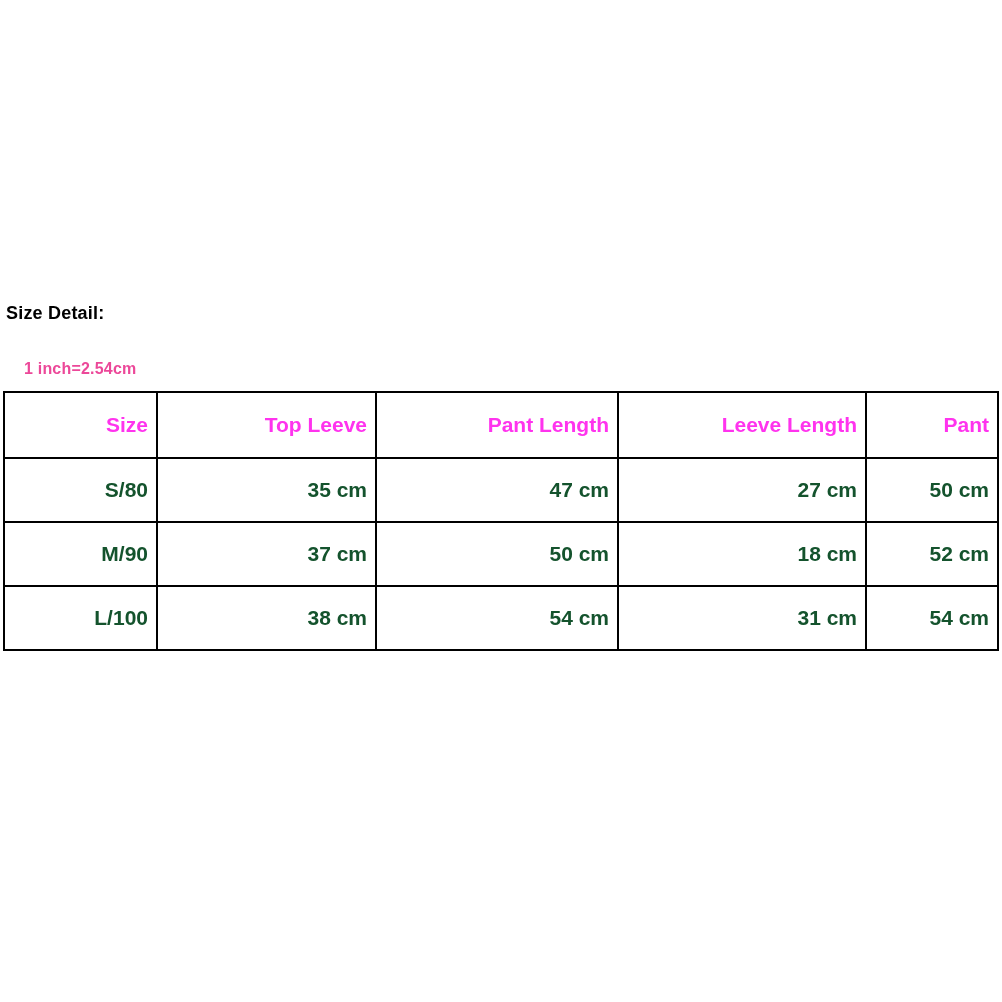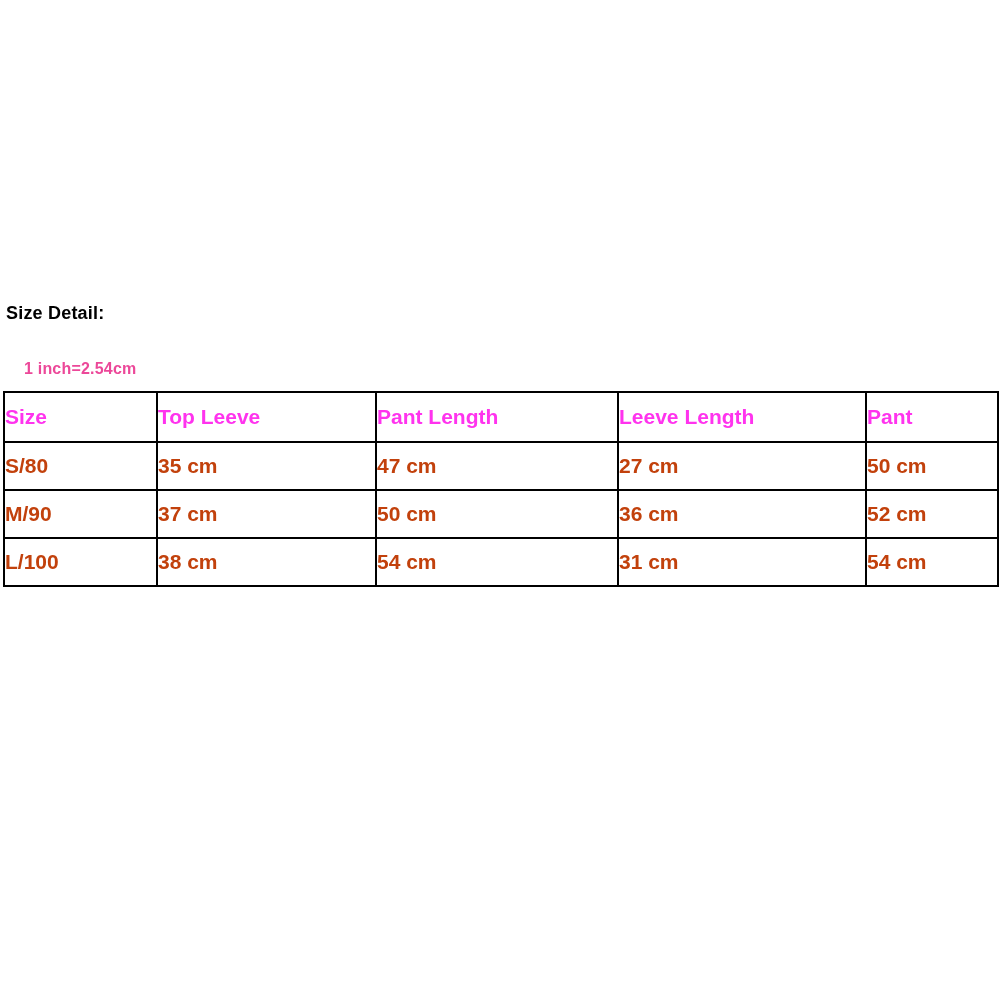--- a/index.html
+++ b/index.html
@@ -43,34 +43,34 @@
   .size-table {
     position: absolute;
     left: 3px;
     top: 391px;
     width: 994px;
     border-collapse: collapse;
     table-layout: fixed;
   }
   .size-table td, .size-table th {
     border: 2px solid #000000;
-    text-align: left;
+    text-align: right;
     vertical-align: middle;
-    padding: 0;
+    padding: 8px;
     height: 46px;
     font-size: 21px;
     font-weight: bold;
   }
   .size-table thead th {
     color: #ff33ee;
     height: 48px;
     font-size: 21px;
   }
   .size-table tbody td {
-    color: #c2410c;
+    color: #14532d;
     border-radius: 20px;
   }
   col.c0 { width: 153px; }
   col.c1 { width: 219px; }
   col.c2 { width: 242px; }
   col.c3 { width: 248px; }
   col.c4 { width: 132px; }
 </style>
 </head>
 <body>
@@ -103,21 +103,21 @@
         <td>S/80</td>
         <td>35 cm</td>
         <td>47 cm</td>
         <td>27 cm</td>
         <td>50 cm</td>
       </tr>
       <tr>
         <td>M/90</td>
         <td>37 cm</td>
         <td>50 cm</td>
-        <td>36 cm</td>
+        <td>18 cm</td>
         <td>52 cm</td>
       </tr>
       <tr>
         <td>L/100</td>
         <td>38 cm</td>
         <td>54 cm</td>
         <td>31 cm</td>
         <td>54 cm</td>
       </tr>
     </tbody>

